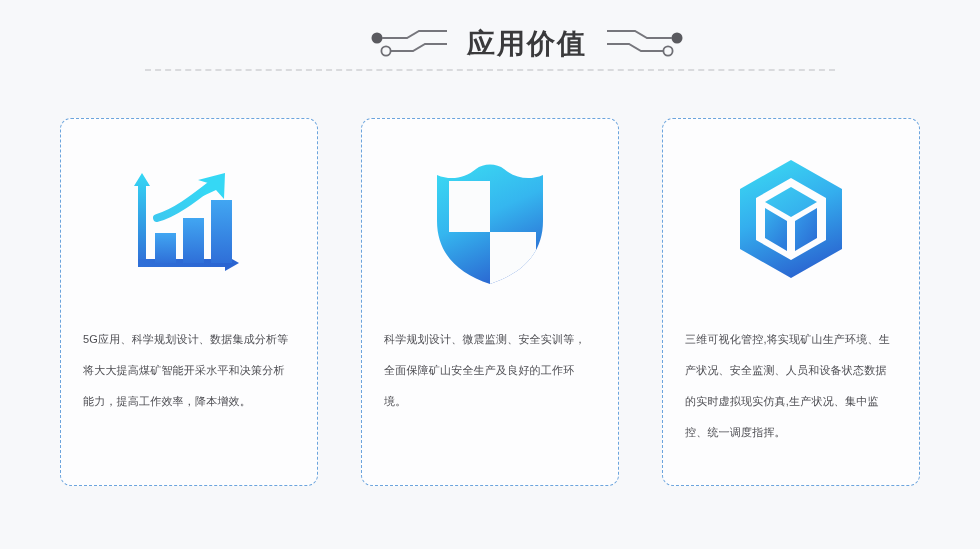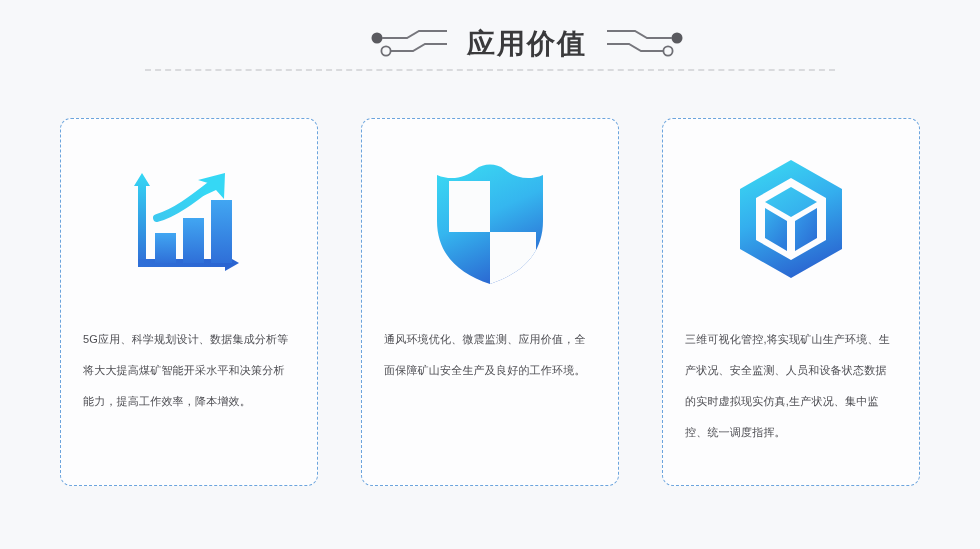--- a/index.html
+++ b/index.html
@@ -177,21 +177,21 @@
         <path d="M6 16 C20 22 34 19 45 10 C52 4 66 4 73 10 C84 19 98 22 112 16
                  L112 62 C112 94 92 114 59 125 C26 114 6 94 6 62 Z" fill="url(#shGrad)"></path>
         <g clip-path="url(#shClip)">
 
           <rect x="18" y="22" width="41" height="51" fill="#fbfcfd"></rect>
 
           <rect x="59" y="73" width="46" height="56" fill="#fbfcfd"></rect>
         </g>
       </svg>
     </div>
-    <div class="card-text">通风环境优化、微震监测、应用价值，全面保障矿山安全生产及良好的工作环境。</div>
+    <div class="card-text">科学规划设计、微震监测、安全实训等，全面保障矿山安全生产及良好的工作环境。</div>
   </div>
 
   <div class="card">
     <div class="icon-box">
       <svg width="124" height="130" viewBox="0 0 124 130">
         <defs>
           <linearGradient id="hexGrad" x1="0.25" y1="0" x2="0.6" y2="1">
             <stop offset="0%" stop-color="#3ad7f2"></stop>
             <stop offset="45%" stop-color="#34aeee"></stop>
             <stop offset="100%" stop-color="#2a63d0"></stop>

